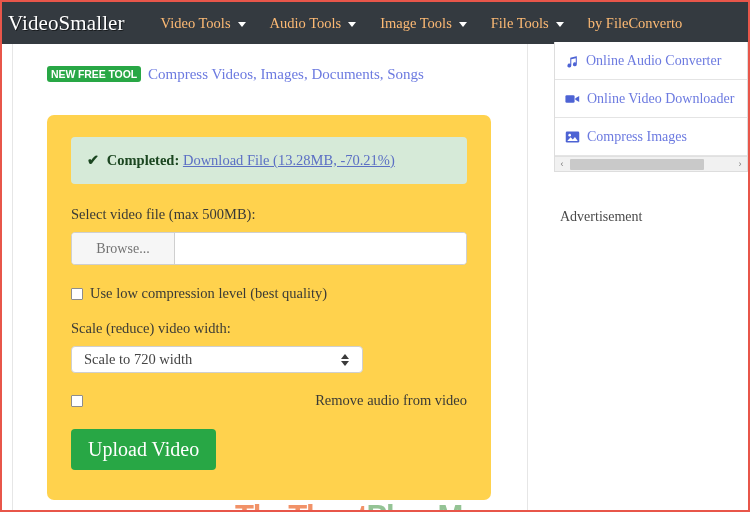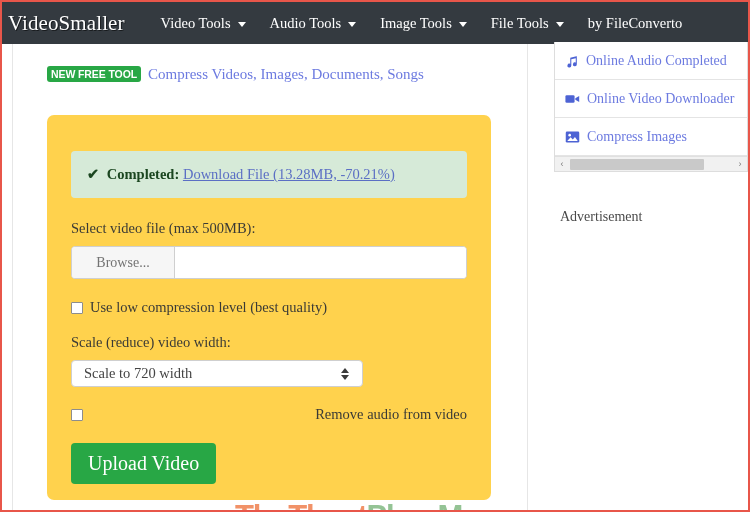--- a/index.html
+++ b/index.html
@@ -39,21 +39,21 @@
     letter-spacing: .1px;
     text-shadow: 1px 1px 0 rgba(0,0,0,.55);
     margin-right: 24px;
     white-space: nowrap;
     cursor: pointer;
   }
   .nav-item {
     display: flex;
     align-items: center;
     gap: 6px;
-    color: #ffffff;
+    color: #fdba74;
     font-size: 14.5px;
     padding: 4px 12px;
     white-space: nowrap;
     cursor: pointer;
   }
   .nav-item.plain { padding-right: 12px; }
   .caret {
     display: inline-block;
     width: 0; height: 0;
     border-left: 4.5px solid transparent;
@@ -115,21 +115,21 @@
   }
 
   
   .card {
     position: absolute;
     left: 34px; top: 71px;
     width: 444px;
     height: 385px;
     background: #ffd24d;
     border-radius: 7px;
-    padding: 36px 24px;
+    padding: 22px 24px;
     overflow: hidden;
   }
 
   .alert-done {
     background: #d6ead8;
     border-radius: 4px;
     padding: 15px 16px;
     font-size: 14.5px;
     color: #1b4620;
     margin-bottom: 22px;
@@ -413,21 +413,21 @@
     <div class="col-right">
 
       <div class="widget">
 
         <div class="widget-row">
           <span class="wicon">
             <svg width="14" height="14" viewBox="0 0 16 16" fill="#4d63d4">
               <path d="M13 2.5 6 4.2v7.0a2.2 2.2 0 1 0 1.2 1.9V6.0l5.1-1.25v5.1a2.2 2.2 0 1 0 1.2 1.9V2.5z"></path>
             </svg>
           </span>
-          <span class="wtxt">Online Audio Completed</span>
+          <span class="wtxt">Online Audio Converter</span>
         </div>
 
         <div class="widget-row">
           <span class="wicon">
             <svg width="15" height="14" viewBox="0 0 18 14" fill="#4d63d4">
               <rect x="0.5" y="2.5" width="11" height="9" rx="1.6"></rect>
               <path d="M12.4 6.2 17 3.3v7.4l-4.6-2.9z"></path>
             </svg>
           </span>
           <span class="wtxt">Online Video Downloader</span>

